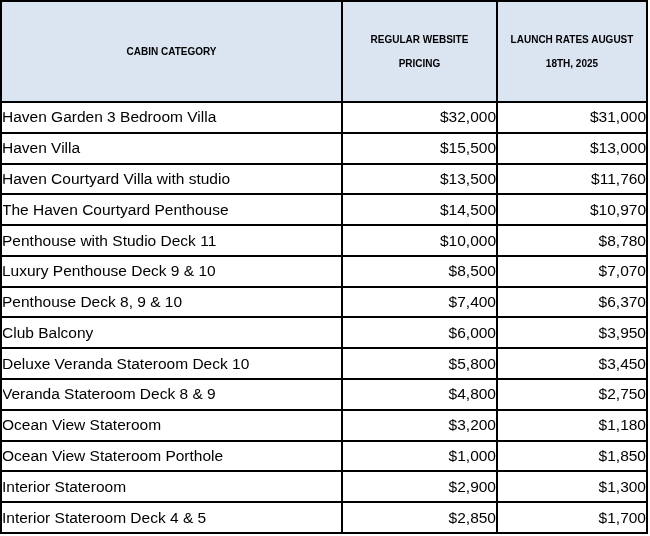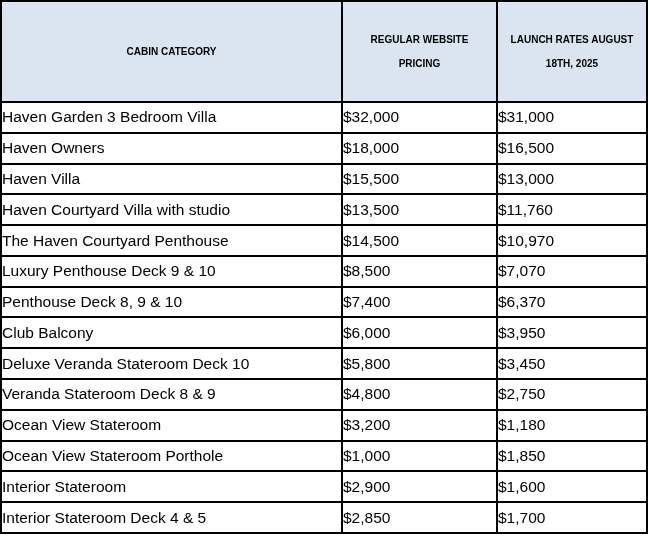--- a/index.html
+++ b/index.html
@@ -53,23 +53,24 @@
   table.pricing td {
     font-size: 15.5px;
     vertical-align: middle;
     background: var(--bg);
     padding: 0;
   }
   td.cat {
     text-align: left;
     padding-left: 5px;
     padding-right: 2px;
+    border-radius: 12px;
   }
   td.price {
-    text-align: left;
+    text-align: right;
   }
 </style>
 </head>
 <body>
 
 <div class="screen">
   <table class="pricing">
     <colgroup>
       <col style="width:341px">
       <col style="width:155px">
@@ -83,44 +84,44 @@
       </tr>
     </thead>
     <tbody>
   <tr>
     <td class="cat">Haven Garden 3 Bedroom Villa</td>
     <td class="price">$32,000</td>
     <td class="price">$31,000</td>
   </tr>
 
 
-  <tr>
-    <td class="cat">Haven Owners</td>
-    <td class="price">$18,000</td>
-    <td class="price">$16,500</td>
-  </tr>
 
   <tr>
     <td class="cat">Haven Villa</td>
     <td class="price">$15,500</td>
     <td class="price">$13,000</td>
   </tr>
 
   <tr>
     <td class="cat">Haven Courtyard Villa with studio</td>
     <td class="price">$13,500</td>
     <td class="price">$11,760</td>
   </tr>
 
   <tr>
     <td class="cat">The Haven Courtyard Penthouse</td>
     <td class="price">$14,500</td>
     <td class="price">$10,970</td>
   </tr>
 
+  <tr>
+    <td class="cat">Penthouse with Studio Deck 11</td>
+    <td class="price">$10,000</td>
+    <td class="price">$8,780</td>
+  </tr>
 
   <tr>
     <td class="cat">Luxury Penthouse Deck 9 &amp; 10</td>
     <td class="price">$8,500</td>
     <td class="price">$7,070</td>
   </tr>
 
   <tr>
     <td class="cat">Penthouse Deck 8, 9 &amp; 10</td>
     <td class="price">$7,400</td>
@@ -154,21 +155,21 @@
   <tr>
     <td class="cat">Ocean View Stateroom Porthole</td>
     <td class="price">$1,000</td>
     <td class="price">$1,850</td>
   </tr>
 
 
   <tr>
     <td class="cat">Interior Stateroom</td>
     <td class="price">$2,900</td>
-    <td class="price">$1,600</td>
+    <td class="price">$1,300</td>
   </tr>
 
   <tr>
     <td class="cat">Interior Stateroom Deck 4 &amp; 5</td>
     <td class="price">$2,850</td>
     <td class="price">$1,700</td>
   </tr>
 </tbody>
   </table>
 </div>

